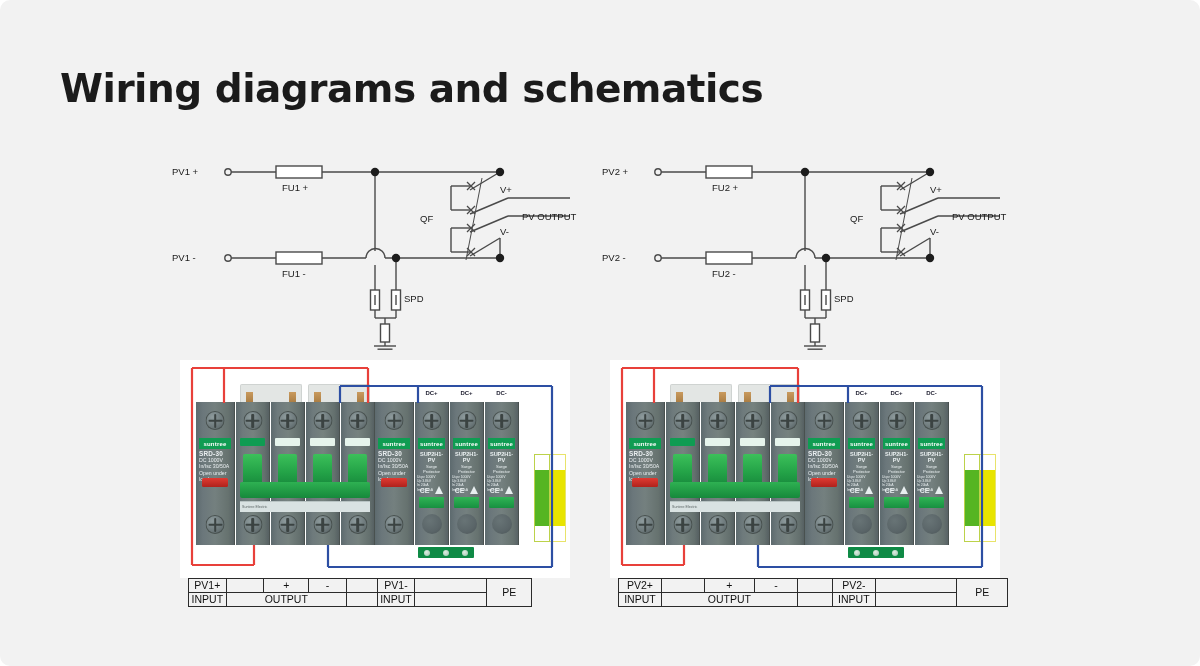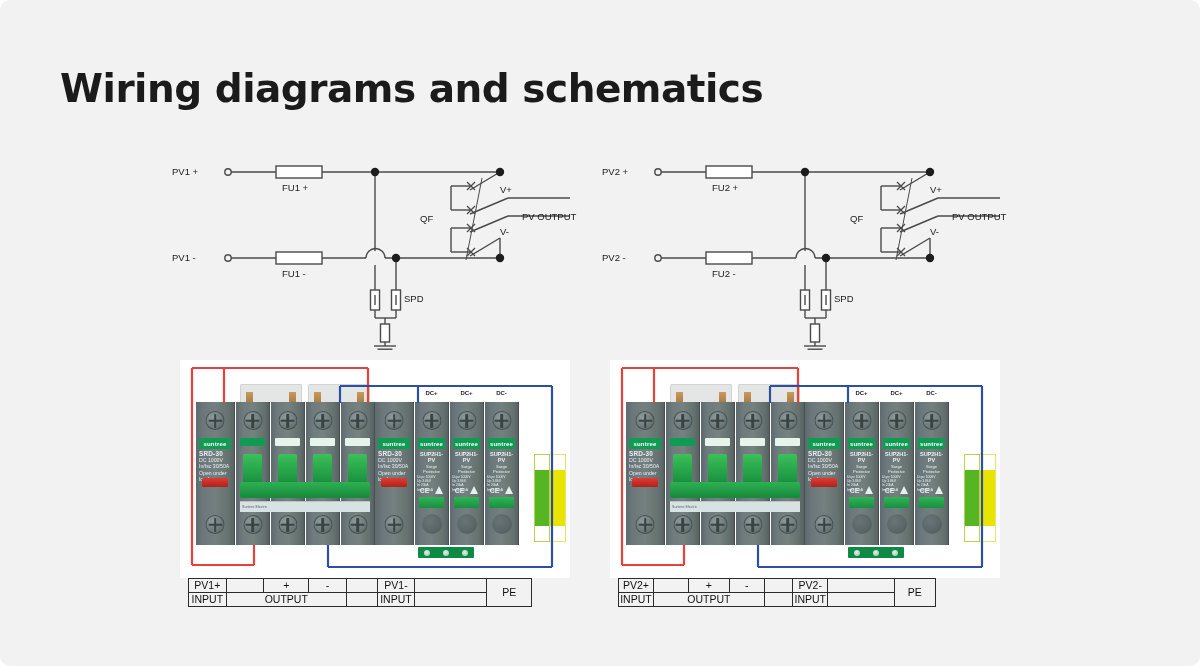--- a/index.html
+++ b/index.html
@@ -190,21 +190,21 @@
     background: #55b522;
   }
   .pe-block .half.y::after {
     content: ""; position: absolute; left: 0; right: 0; top: 18%; bottom: 18%;
     background: #e8e400;
   }
 
   
   .legend { position: absolute; top: 578px; height: 28px; }
   .legend.left  { left: 188px; width: 344px; }
-  .legend.right { left: 618px; width: 318px; }
+  .legend.right { left: 618px; width: 390px; }
   .legend table {
     width: 100%; height: 28px;
     border-collapse: collapse;
     table-layout: fixed;
   }
   .legend td {
     border: 1px solid #2b2b2b;
     font-size: 10.5px;
     text-align: center;
     color: #111;

